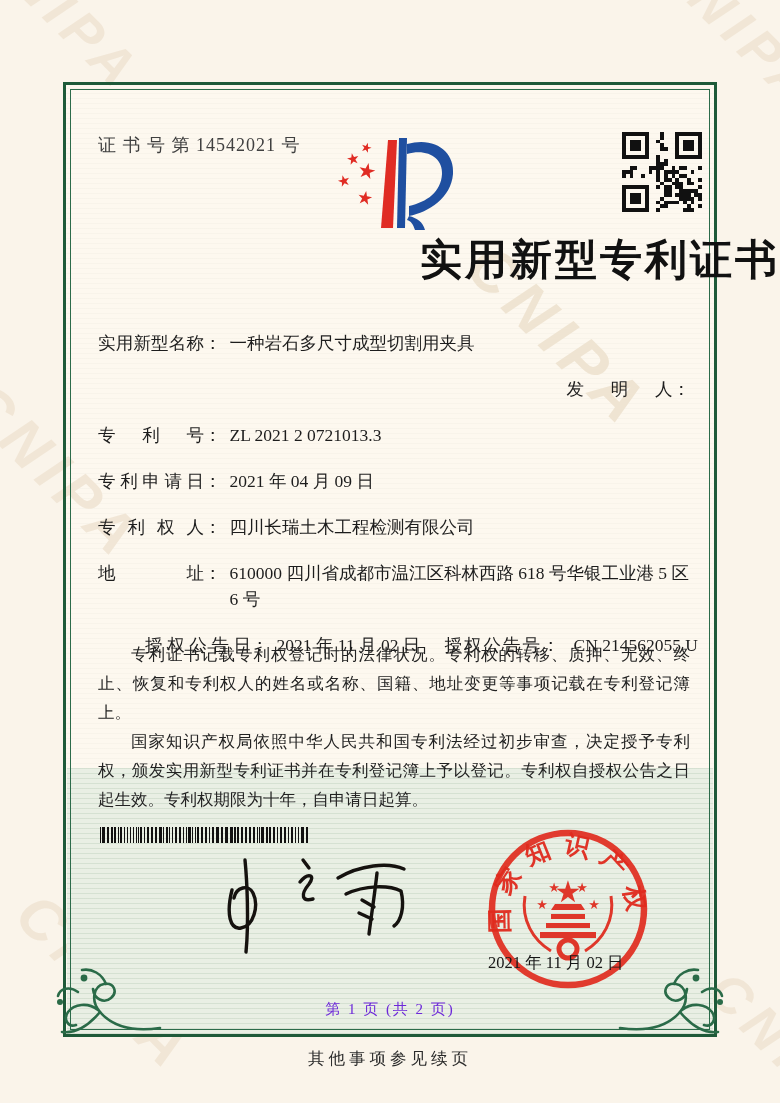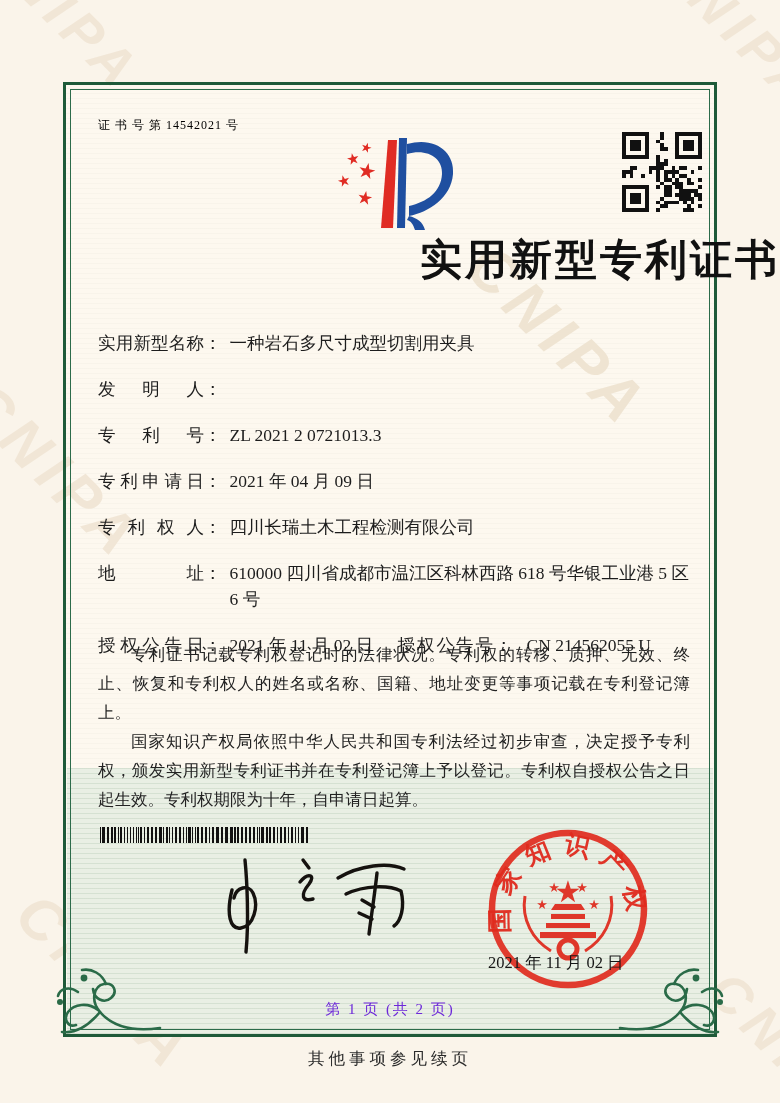--- a/index.html
+++ b/index.html
@@ -21,29 +21,29 @@
 
   
   .frame-outer{position:absolute;left:63px;top:82px;right:63px;bottom:66px;z-index:2;
                border:3px solid #1e5a39;pointer-events:none;}
   .frame-inner{position:absolute;left:70px;top:89px;right:70px;bottom:73px;z-index:2;
                border:1px solid #2c6b4a;pointer-events:none;}
   .flourish{position:absolute;z-index:3;}
 
   .content{position:absolute;inset:0;z-index:4;}
 
-  .cert-no{position:absolute;left:98px;top:117px;font-size:12px;letter-spacing:1px;color:#000000;}
+  .cert-no{position:absolute;left:98px;top:133px;font-size:18px;letter-spacing:1px;color:#404040;}
   .logo{position:absolute;left:331px;top:124px;}
   .qr{position:absolute;left:622px;top:132px;width:80px;height:80px;}
 
   .title{position:absolute;left:0;right:0;top:232px;text-align:right;
          font-size:42px;font-weight:bold;letter-spacing:3px;color:#111;}
 
   .fields{position:absolute;left:98px;top:330px;width:600px;font-size:17.5px;color:#1d1d1d;}
-  .frow{display:flex;align-items:flex-start;margin-bottom:20px;line-height:26px;}
+  .frow{display:flex;align-items:flex-start;margin-bottom:20px;line-height:26px;justify-content:flex-end;}
   .flabel{display:inline-block;width:106px;text-align:justify;text-align-last:justify;flex:none;}
   .fcolon{flex:none;margin-right:8px;}
   .fvalue{flex:1;}
   .frow.last .fvalue{flex:none;width:168px;}
   .flabel2{flex:none;letter-spacing:2px;}
   .fvalue2{flex:none;margin-left:6px;}
 
   .paras{position:absolute;left:98px;top:640px;width:592px;font-size:16.5px;
          line-height:29px;color:#222;text-align:justify;}
   .paras p{margin:0;text-indent:2em;}

